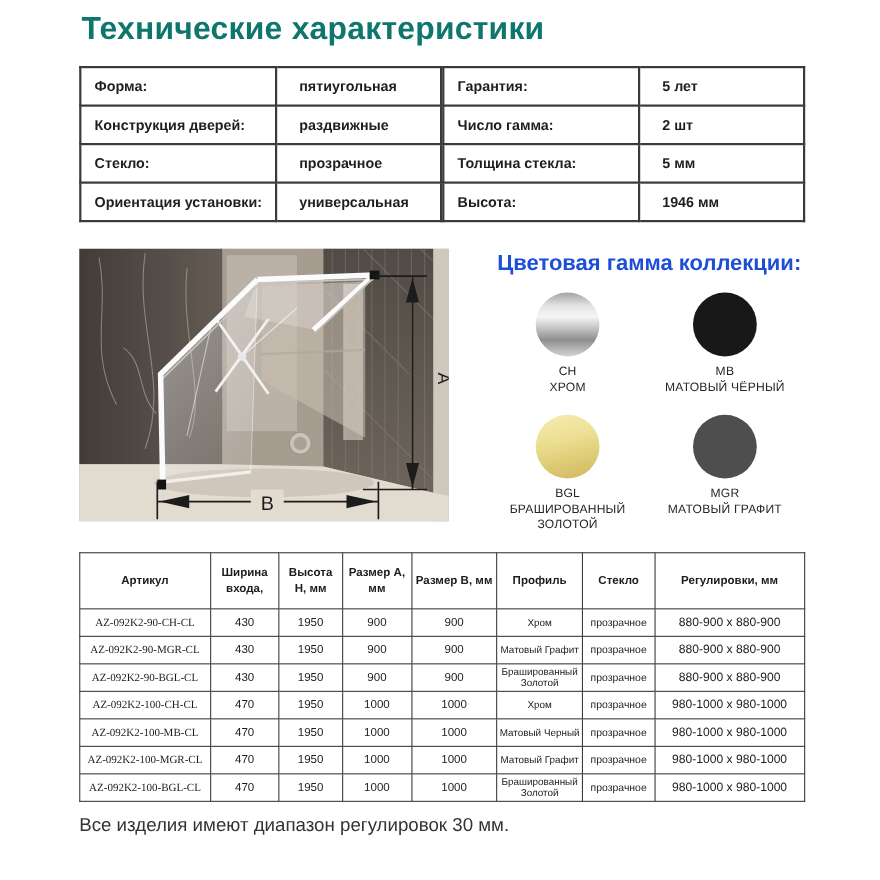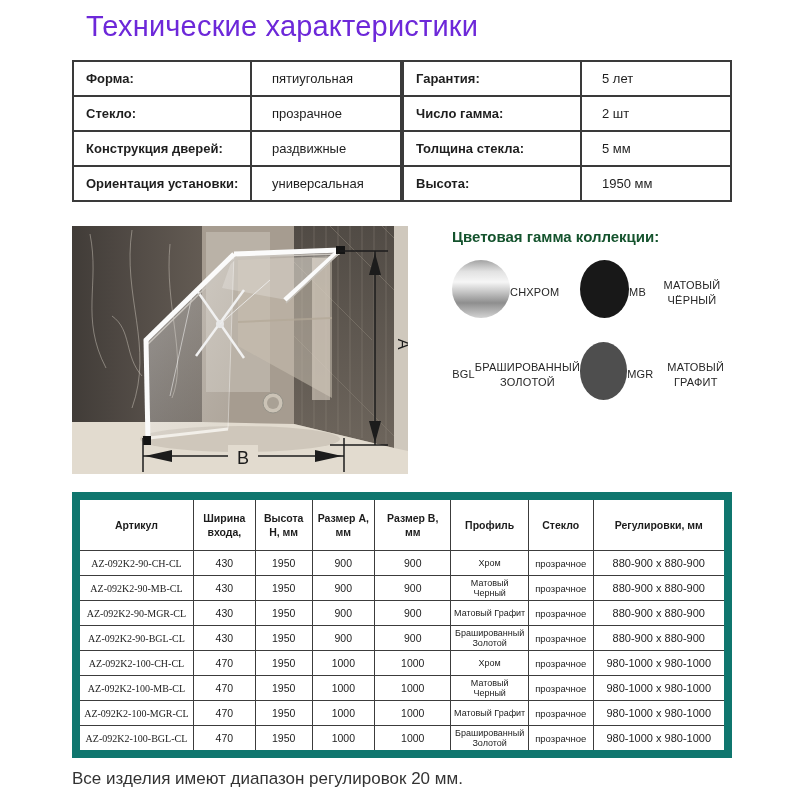--- a/index.html
+++ b/index.html
@@ -1,44 +1,44 @@
 <!DOCTYPE html>
 <html><head>
 <meta charset="utf-8">
 <style>
   html,body { margin:0; padding:0; background:#ffffff; }
   body { width:800px; height:800px; font-family:"Liberation Sans", sans-serif; color:#1c1c1c; overflow:hidden; }
   .page { padding:8px 0 0 72px; }
 
-  .title { font-size:29px; font-weight:400; color:#6d28d9; margin:2px 0 0 14px; letter-spacing:.2px; }
+  .title { font-size:29px; font-weight:700; color:#0f766e; margin:2px 0 0 2px; letter-spacing:.2px; }
 
   
   .spec-tables { display:flex; width:783px; margin-top:17px; }
   table.spec { border-collapse:collapse; width:330px; }
   table.spec td { border:2px solid #3a3a3a; height:33px; font-size:13px; padding:0 6px 0 12px; color:#1e1e1e; }
   table.spec td.lbl { font-weight:700; width:158px; }
-  table.spec td.val { font-weight:400;padding-left:20px; }
+  table.spec td.val { font-weight:700;padding-left:20px; }
 
   
   .middle { display:flex; margin-top:24px; }
   .photo-wrap { width:336px; height:248px; flex:0 0 auto; }
   .colors { margin-left:44px; width:288px; }
-  .colors-title { font-size:15px; font-weight:700; color:#14532d; margin:2px 0 15px 0; }
+  .colors-title { font-size:20px; font-weight:700; color:#1d4ed8; margin:2px 0 15px 0; }
   .swatch-grid { display:grid; grid-template-columns:128px 158px; row-gap:17px; }
-  .swatch-cell { display:flex; flex-direction:row; align-items:center; text-align:center; }
+  .swatch-cell { display:flex; flex-direction:column; align-items:center; text-align:center; }
   .swatch { width:58px; height:58px; border-radius:50%; margin-bottom:7px; }
   .sw-ch  { background:linear-gradient(180deg,#a3a3a3 0%,#e2e2e2 20%,#f6f6f6 38%,#c9c9c9 54%,#8e8e8e 74%,#d3d3d3 100%); }
   .sw-mb  { background:#181818; }
   .sw-bgl { background:linear-gradient(168deg,#f5ecb2 0%,#eddf93 38%,#decc77 68%,#d2b75f 100%); }
   .sw-mgr { background:#4e4e4e; }
   .swatch-code, .swatch-name { font-size:11px; line-height:1.3; color:#262626; letter-spacing:.2px; }
   .swatch-name { text-transform:uppercase; max-width:118px; }
 
   
-  table.main { border-collapse:collapse; width:660px; margin-top:18px; table-layout:fixed; border:8px solid #0f766e; }
+  table.main { border-collapse:collapse; width:660px; margin-top:18px; table-layout:fixed; border:1px solid #0f766e; }
   table.main th, table.main td { border:1px solid #3c3c3c; text-align:center; vertical-align:middle; color:#1c1c1c; }
   table.main th { height:50px; font-size:10.5px; font-weight:700; line-height:1.35; padding:0 3px; }
   table.main td { height:24px; font-size:10.5px; padding:0 2px; }
   table.main td:nth-child(1) { font-size:10px;font-family:Liberation Serif, serif; }
   table.main td:nth-child(6) { font-size:9px;  line-height:1.15; }
   table.main td:nth-child(7) { font-size:9.5px; }
   table.main td:nth-child(8) { font-size:11px; }
 
   .footer { margin-top:11px; font-size:17px; color:#333333; }
 
@@ -52,26 +52,26 @@
   <h1 class="title">Технические характеристики</h1>
 
   <div class="spec-tables">
     <table class="spec">
       <tbody>
         <tr>
           <td class="lbl">Форма:</td>
           <td class="val">пятиугольная</td>
         </tr>
         <tr>
+          <td class="lbl">Конструкция дверей:</td>
+          <td class="val">раздвижные</td>
+        </tr>
+        <tr>
           <td class="lbl">Стекло:</td>
           <td class="val">прозрачное</td>
-        </tr>
-        <tr>
-          <td class="lbl">Конструкция дверей:</td>
-          <td class="val">раздвижные</td>
         </tr>
         <tr>
           <td class="lbl">Ориентация установки:</td>
           <td class="val">универсальная</td>
         </tr>
       </tbody>
     </table>
     <table class="spec">
       <tbody>
         <tr>
@@ -81,21 +81,21 @@
         <tr>
           <td class="lbl">Число гамма:</td>
           <td class="val">2 шт</td>
         </tr>
         <tr>
           <td class="lbl">Толщина стекла:</td>
           <td class="val">5 мм</td>
         </tr>
         <tr>
           <td class="lbl">Высота:</td>
-          <td class="val">1950 мм</td>
+          <td class="val">1946 мм</td>
         </tr>
       </tbody>
     </table>
   </div>
 
   <div class="middle">
 
     <div class="photo-wrap">
       <svg width="336" height="248" viewBox="0 0 336 248">
         <defs>
@@ -266,30 +266,20 @@
           <td>AZ-092K2-90-CH-CL</td>
           <td>430</td>
           <td>1950</td>
           <td>900</td>
           <td>900</td>
           <td>Хром</td>
           <td>прозрачное</td>
           <td>880-900 x 880-900</td>
         </tr>
         <tr>
-          <td>AZ-092K2-90-MB-CL</td>
-          <td>430</td>
-          <td>1950</td>
-          <td>900</td>
-          <td>900</td>
-          <td>Матовый Черный</td>
-          <td>прозрачное</td>
-          <td>880-900 x 880-900</td>
-        </tr>
-        <tr>
           <td>AZ-092K2-90-MGR-CL</td>
           <td>430</td>
           <td>1950</td>
           <td>900</td>
           <td>900</td>
           <td>Матовый Графит</td>
           <td>прозрачное</td>
           <td>880-900 x 880-900</td>
         </tr>
         <tr>
@@ -338,15 +328,15 @@
           <td>1950</td>
           <td>1000</td>
           <td>1000</td>
           <td>Брашированный Золотой</td>
           <td>прозрачное</td>
           <td>980-1000 x 980-1000</td>
         </tr>
       </tbody>
   </table>
 
-  <div class="footer">Все изделия имеют диапазон регулировок 20 мм.</div>
+  <div class="footer">Все изделия имеют диапазон регулировок 30 мм.</div>
 
 </div>
 
 </body></html>

